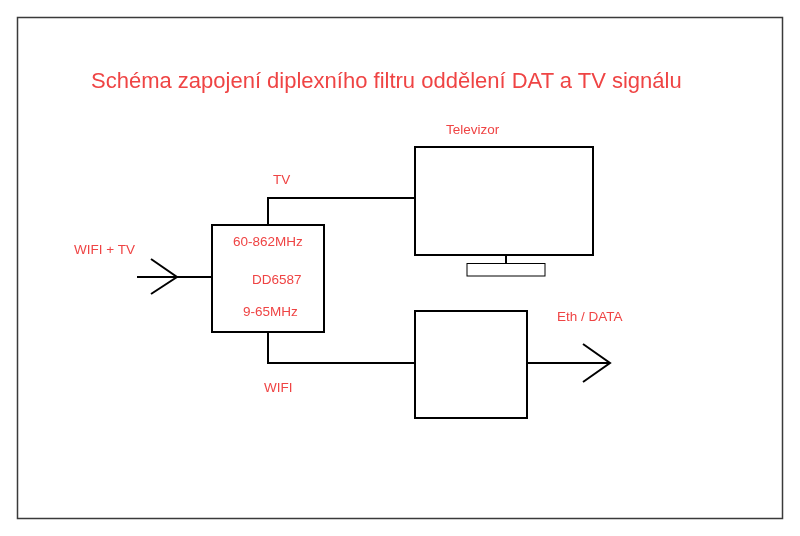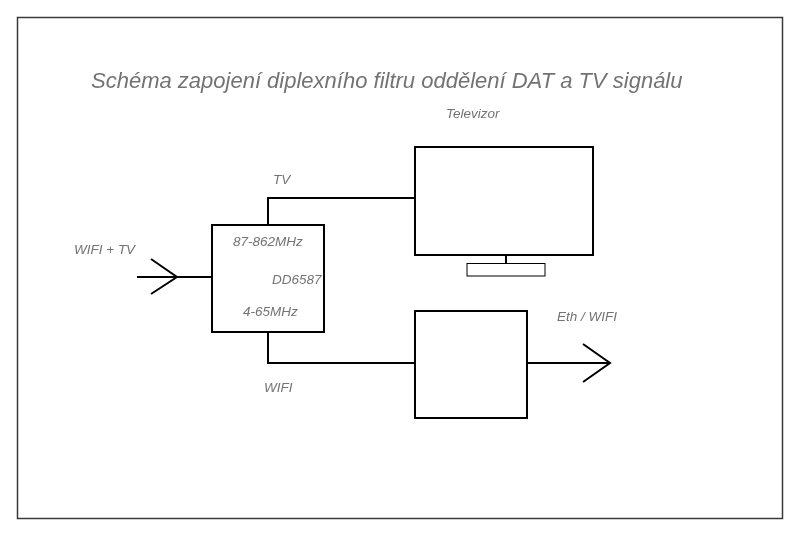--- a/index.html
+++ b/index.html
@@ -1,18 +1,18 @@
 <!DOCTYPE html>
 <html><head>
   <meta charset="utf-8">
   <style>
     html, body { margin: 0; padding: 0; background: #ffffff; }
     body { width: 800px; height: 536px; position: relative; overflow: hidden; font-family: "Liberation Sans", sans-serif; }
     svg { position: absolute; left: 0; top: 0; }
-    .lbl { position: absolute; color: #737373; white-space: nowrap; font-family: "Liberation Sans", sans-serif; font-style: italic; }
+    .lbl { position: absolute; color: #ef4444; white-space: nowrap; font-family: "Liberation Sans", sans-serif; }
     .title { font-size: 22px; left: 91px; top: 68px; }
     .small { font-size: 13.5px; }
   </style>
 </head>
 <body>
 
 <svg width="800" height="536" viewBox="0 0 800 536">
 
   <rect x="17.5" y="17.5" width="765" height="501" fill="none" stroke="#3a3a3a" stroke-width="1.5"></rect>
 
@@ -33,18 +33,18 @@
 
   <line x1="527" y1="363" x2="610" y2="363" stroke="#000" stroke-width="2"></line>
   <polyline points="583,344 610,363 583,382" fill="none" stroke="#000" stroke-width="2"></polyline>
 </svg>
 
 <div class="lbl title">Schéma zapojení diplexního filtru oddělení DAT a TV signálu</div>
 
 <div class="lbl small" style="left:74px; top:242px;">WIFI + TV</div>
 <div class="lbl small" style="left:273px; top:172px;">TV</div>
 <div class="lbl small" style="left:264px; top:380px;">WIFI</div>
-<div class="lbl small" style="left:446px; top:106px;">Televizor</div>
-<div class="lbl small" style="left:557px; top:309px;">Eth / WIFI</div>
+<div class="lbl small" style="left:446px; top:122px;">Televizor</div>
+<div class="lbl small" style="left:557px; top:309px;">Eth / DATA</div>
 
-<div class="lbl small" style="left:233px; top:234px;">87-862MHz</div>
-<div class="lbl small" style="left:272px; top:272px;">DD6587</div>
-<div class="lbl small" style="left:243px; top:304px;">4-65MHz</div>
+<div class="lbl small" style="left:233px; top:234px;">60-862MHz</div>
+<div class="lbl small" style="left:252px; top:272px;">DD6587</div>
+<div class="lbl small" style="left:243px; top:304px;">9-65MHz</div>
 
 </body></html>

